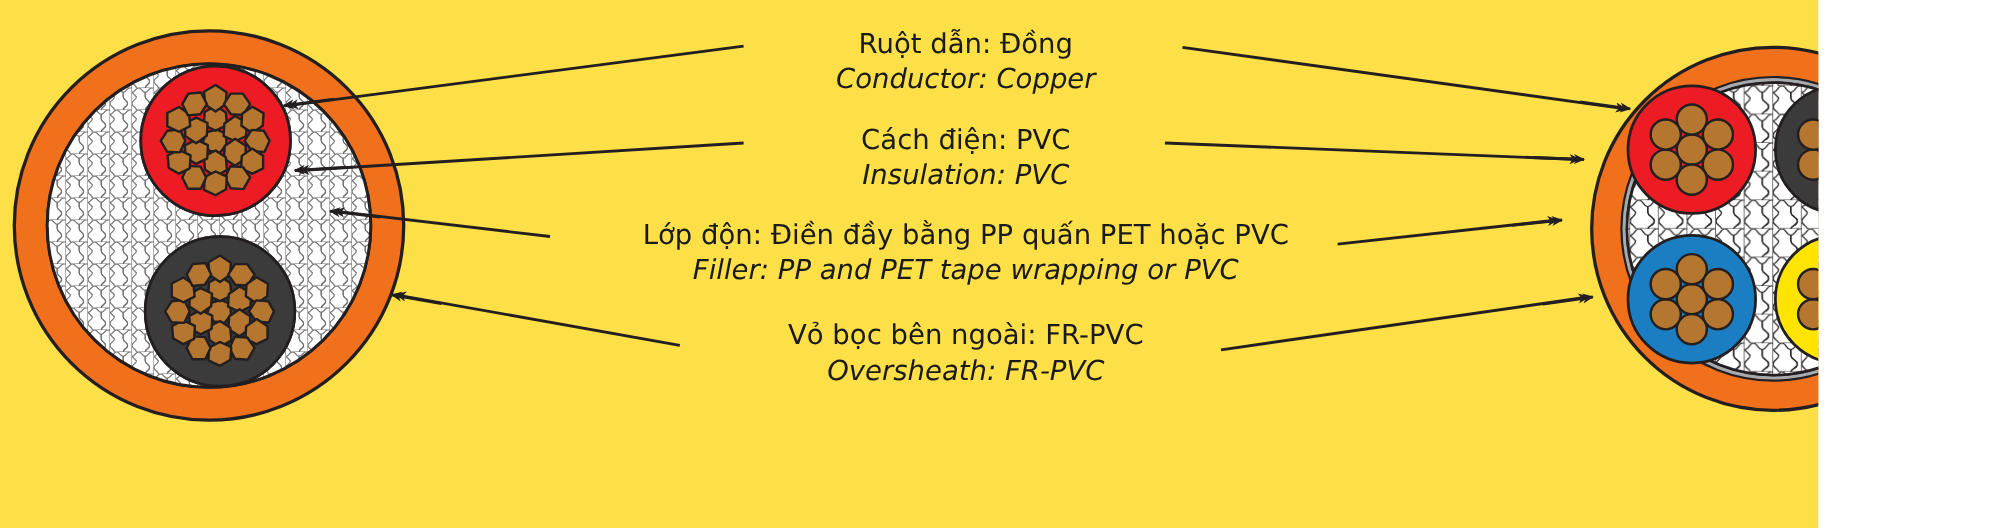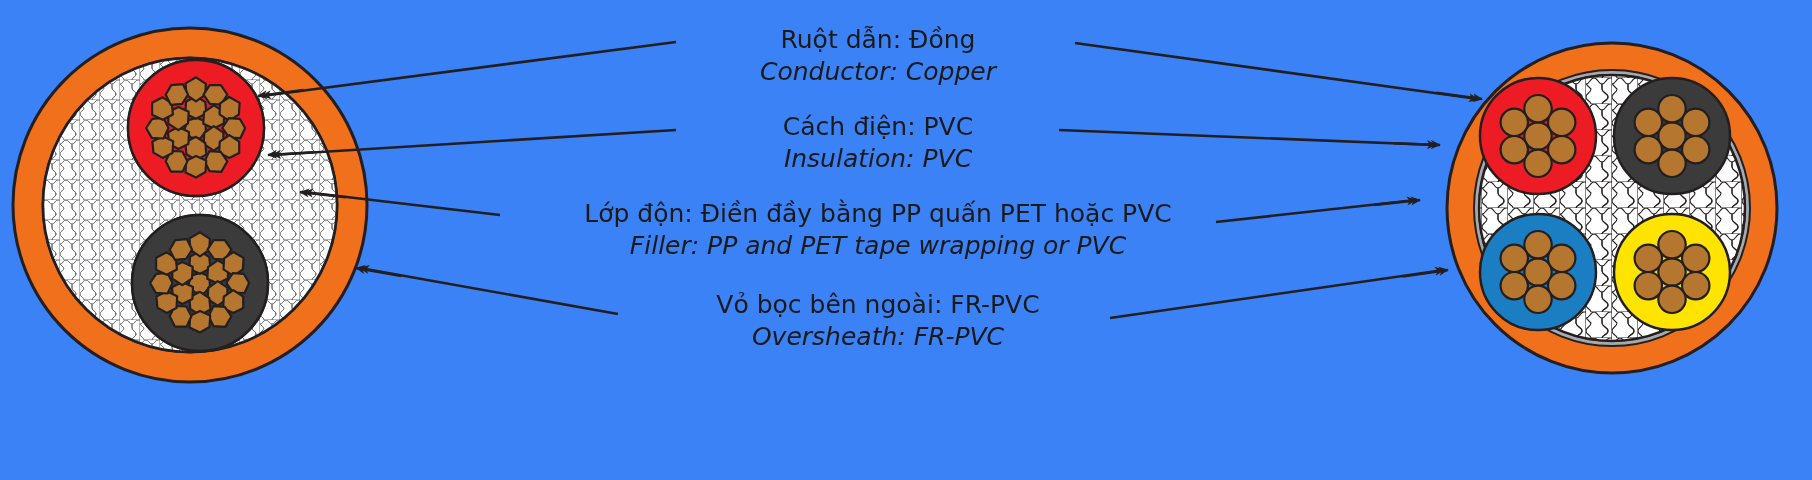--- a/index.html
+++ b/index.html
@@ -6,23 +6,23 @@
   html, body {
     margin: 0;
     padding: 0;
     background: #ffffff;
   }
   body {
     font-family: "DejaVu Sans", sans-serif;
   }
   #stage {
     position: relative;
-    width: 1812px;
+    width: 1653px;
     height: 480px;
-    background: #3b82f6;
+    background: #fde047;
     overflow: hidden;
   }
   #stage svg.layer {
     position: absolute;
     top: 0;
     left: 0;
     width: 1812px;
     height: 480px;
   }
   text.lbl-vi {

